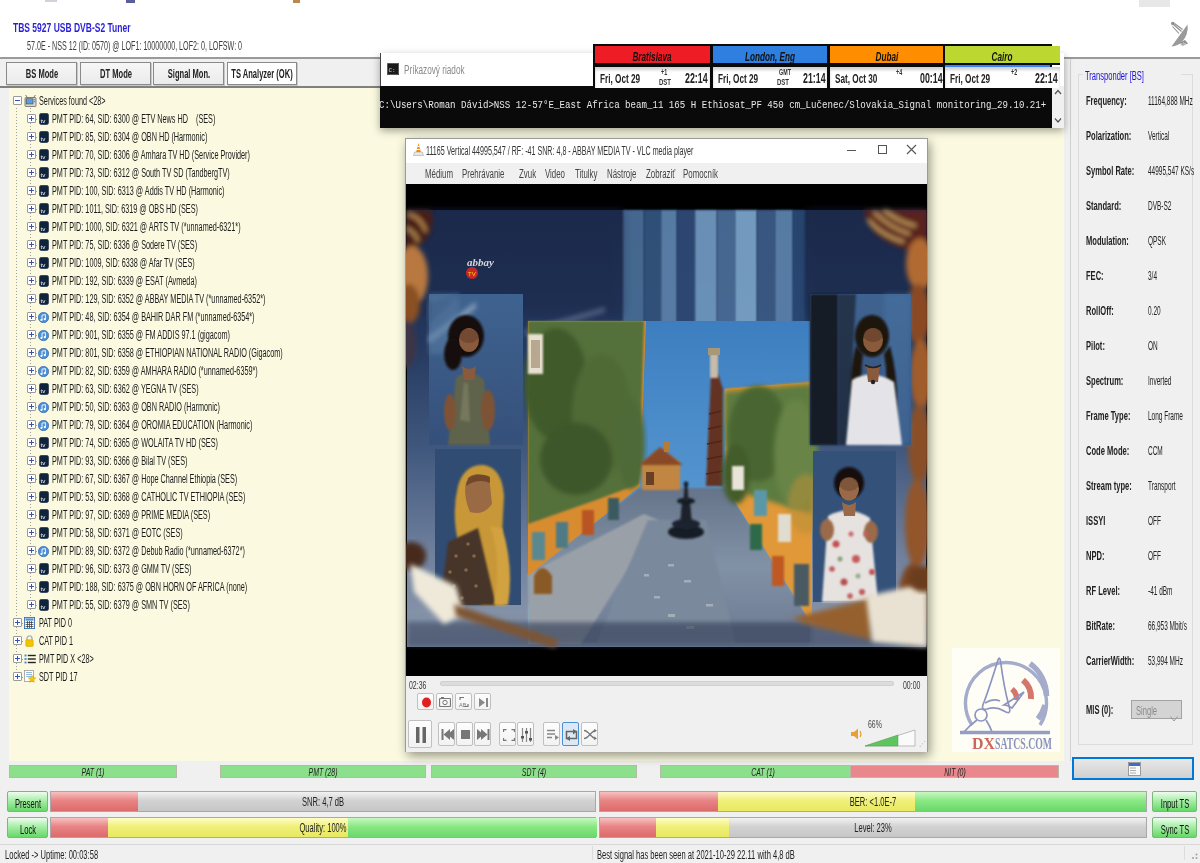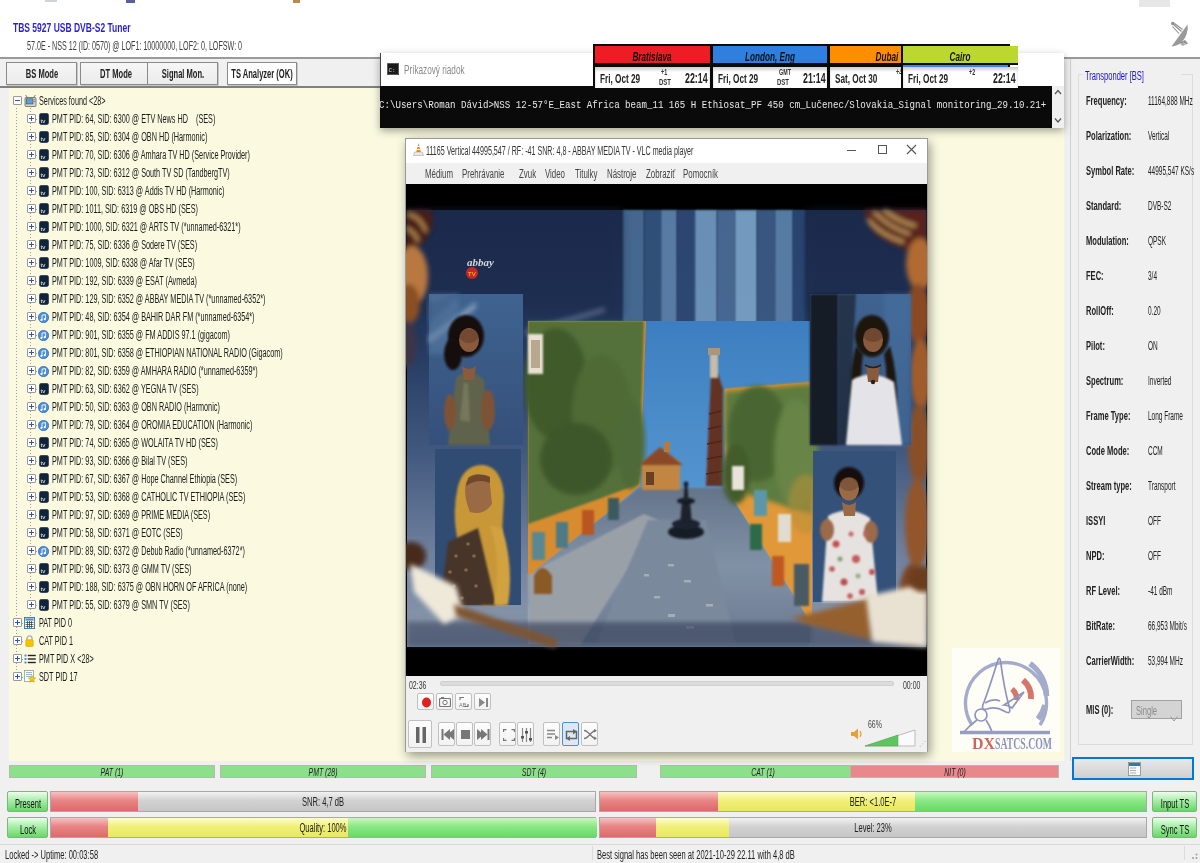--- a/index.html
+++ b/index.html
@@ -27,21 +27,21 @@
 <text x="11" y="26" font-size="5.5" fill="#f0f0f0" font-style="italic" font-family="Liberation Serif">sis</text>
 </svg>
 <div class="a" style="left:0;top:57px;width:1200px;height:1.5px;background:#9a9a9a;"></div>
 <div class="a" style="left:0;top:58.5px;width:380px;height:28px;background:#f0f0f0;"></div>
 <div class="a" style="left:6px;top:62px;width:71px;height:23px;background:linear-gradient(#f6f6f6,#ebebeb);border:1px solid #8a8a8a;box-shadow:1px 1px 0 #c8c8c8;">
     <div class="tc" style="top:4px;font-size:12px;font-weight:bold;color:#222;">BS Mode</div>
   </div>
 <div class="a" style="left:80px;top:62px;width:71px;height:23px;background:linear-gradient(#f6f6f6,#ebebeb);border:1px solid #8a8a8a;box-shadow:1px 1px 0 #c8c8c8;">
     <div class="tc" style="top:4px;font-size:12px;font-weight:bold;color:#222;">DT Mode</div>
   </div>
-<div class="a" style="left:147px;top:62px;width:71px;height:23px;background:linear-gradient(#f6f6f6,#ebebeb);border:1px solid #8a8a8a;box-shadow:1px 1px 0 #c8c8c8;text-decoration:underline;">
+<div class="a" style="left:153px;top:62px;width:71px;height:23px;background:linear-gradient(#f6f6f6,#ebebeb);border:1px solid #8a8a8a;box-shadow:1px 1px 0 #c8c8c8;text-decoration:underline;">
     <div class="tc" style="top:4px;font-size:12px;font-weight:bold;color:#222;">Signal Mon.</div>
   </div>
 <div class="a" style="left:227px;top:62px;width:70px;height:23px;background:#ffffff;border:1px solid #8a8a8a;box-shadow:1px 1px 0 #c8c8c8;">
     <div class="tc" style="top:4px;font-size:12px;font-weight:bold;color:#222;">TS Analyzer (OK)</div>
   </div>
 <div class="a" style="left:0;top:86px;width:382px;height:1.5px;background:#808080;"></div>
 <div class="a" style="left:9px;top:87.5px;width:1055px;height:673.5px;background:#fbfae1;"></div>
 <div class="a" style="left:16px;top:108px;width:1px;height:572px;background-image:repeating-linear-gradient(#a0a0a0 0 1px, transparent 1px 3px);"></div>
 <div class="a" style="left:30px;top:108px;width:1px;height:522px;background-image:repeating-linear-gradient(#a0a0a0 0 1px, transparent 1px 3px);"></div>
 <div class="a" style="left:12.5px;top:96px;width:9.5px;height:9px;background:#fff;border:1px solid #9a9a9a;border-radius:1px;">
@@ -492,21 +492,21 @@
 <div class="a" style="left:0;top:0;width:114.5px;height:19px;background:#ff8d00;border-bottom:2px solid #0a0a0a;">
 <div class="tc" style="top:2.5px;font-size:13px;font-weight:bold;font-style:italic;color:#111;">Dubai</div>
     </div>
 <div class="a" style="left:0;top:21px;width:114.5px;height:20.5px;background:repeating-linear-gradient(#ffffff 0 2.5px, #e2e2e2 2.5px 3px);box-shadow:inset 0 3px 3px rgba(0,0,0,0.18);">
 <div class="t" style="left:5px;top:4px;font-size:13px;font-weight:bold;color:#222;">Sat, Oct 30</div>
 <div class="t" style="left:66px;top:0px;font-size:8.5px;font-weight:bold;color:#333;">+4</div>
 <div class="t" style="left:64px;top:8.5px;font-size:9.5px;font-weight:bold;color:#333;"></div>
 <div class="t" style="left:90px;top:3px;font-size:14px;font-weight:bold;color:#222;">00:14</div>
 </div>
   </div>
-<div class="a" style="left:901px;top:44px;width:109px;height:45.5px;border:2px solid #0a0a0a;background:#3b82f6;">
+<div class="a" style="left:943px;top:44px;width:109px;height:45.5px;border:2px solid #0a0a0a;background:#3b82f6;">
 <div class="a" style="left:0;top:0;width:114.5px;height:19px;background:#bdd731;border-bottom:2px solid #0a0a0a;">
 <div class="tc" style="top:2.5px;font-size:13px;font-weight:bold;font-style:italic;color:#111;">Cairo</div>
     </div>
 <div class="a" style="left:0;top:21px;width:114.5px;height:20.5px;background:repeating-linear-gradient(#ffffff 0 2.5px, #e2e2e2 2.5px 3px);box-shadow:inset 0 3px 3px rgba(0,0,0,0.18);">
 <div class="t" style="left:5px;top:4px;font-size:13px;font-weight:bold;color:#222;">Fri, Oct 29</div>
 <div class="t" style="left:66px;top:0px;font-size:8.5px;font-weight:bold;color:#333;">+2</div>
 <div class="t" style="left:64px;top:8.5px;font-size:9.5px;font-weight:bold;color:#333;"></div>
 <div class="t" style="left:90px;top:3px;font-size:14px;font-weight:bold;color:#222;">22:14</div>
 </div>
   </div>
@@ -890,21 +890,21 @@
 <path d="M33 55 Q41 50 48 53"></path>
 <path d="M52 57 L72 44 L60 60 Q56 57 52 57 Z"></path>
 <circle cx="29" cy="67" r="6"></circle>
 <path d="M25 72 Q17 78 12 84 M34 72 Q38 78 40 84"></path>
 <path d="M8 84.5 L98 84.5" stroke-width="3.5" stroke="#8890bb"></path>
 </g>
 <text x="20" y="101" font-family="Liberation Serif" font-weight="bold" font-size="16.5" fill="#c4524a" textLength="23" lengthAdjust="spacingAndGlyphs">DX</text>
 <text x="43" y="101" font-family="Liberation Serif" font-weight="bold" font-size="16.5" fill="#7b84b5" textLength="57" lengthAdjust="spacingAndGlyphs">SATCS.COM</text>
 </g>
 </svg>
-<div class="a" style="left:9px;top:764.5px;width:206px;height:13.5px;background:#8ce08c;border:1px solid #b8b8a8;">
+<div class="a" style="left:9px;top:764.5px;width:168px;height:13.5px;background:#8ce08c;border:1px solid #b8b8a8;">
     <div class="tc" style="top:0.5px;font-size:11px;font-style:italic;color:#222;">PAT (1)</div>
   </div>
 <div class="a" style="left:220px;top:764.5px;width:206px;height:13.5px;background:#8ce08c;border:1px solid #b8b8a8;">
     <div class="tc" style="top:0.5px;font-size:11px;font-style:italic;color:#222;">PMT (28)</div>
   </div>
 <div class="a" style="left:431px;top:764.5px;width:206px;height:13.5px;background:#8ce08c;border:1px solid #b8b8a8;">
     <div class="tc" style="top:0.5px;font-size:11px;font-style:italic;color:#222;">SDT (4)</div>
   </div>
 <div class="a" style="left:660px;top:764.5px;width:206px;height:13.5px;background:#8ce08c;border:1px solid #b8b8a8;">
     <div class="tc" style="top:0.5px;font-size:11px;font-style:italic;color:#222;">CAT (1)</div>

